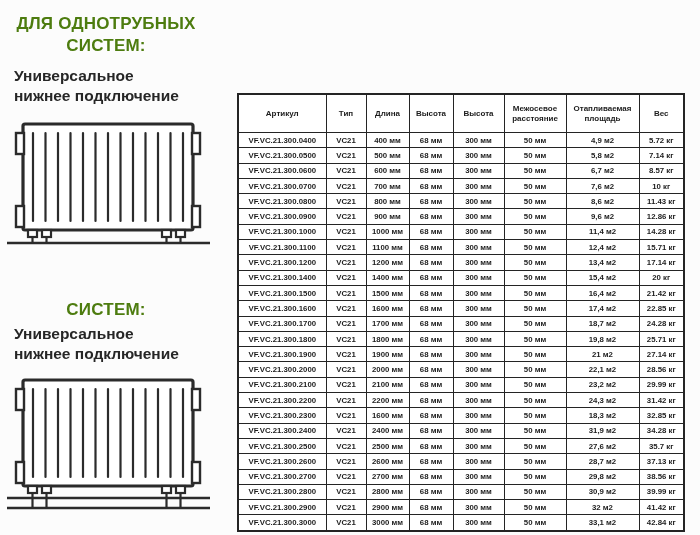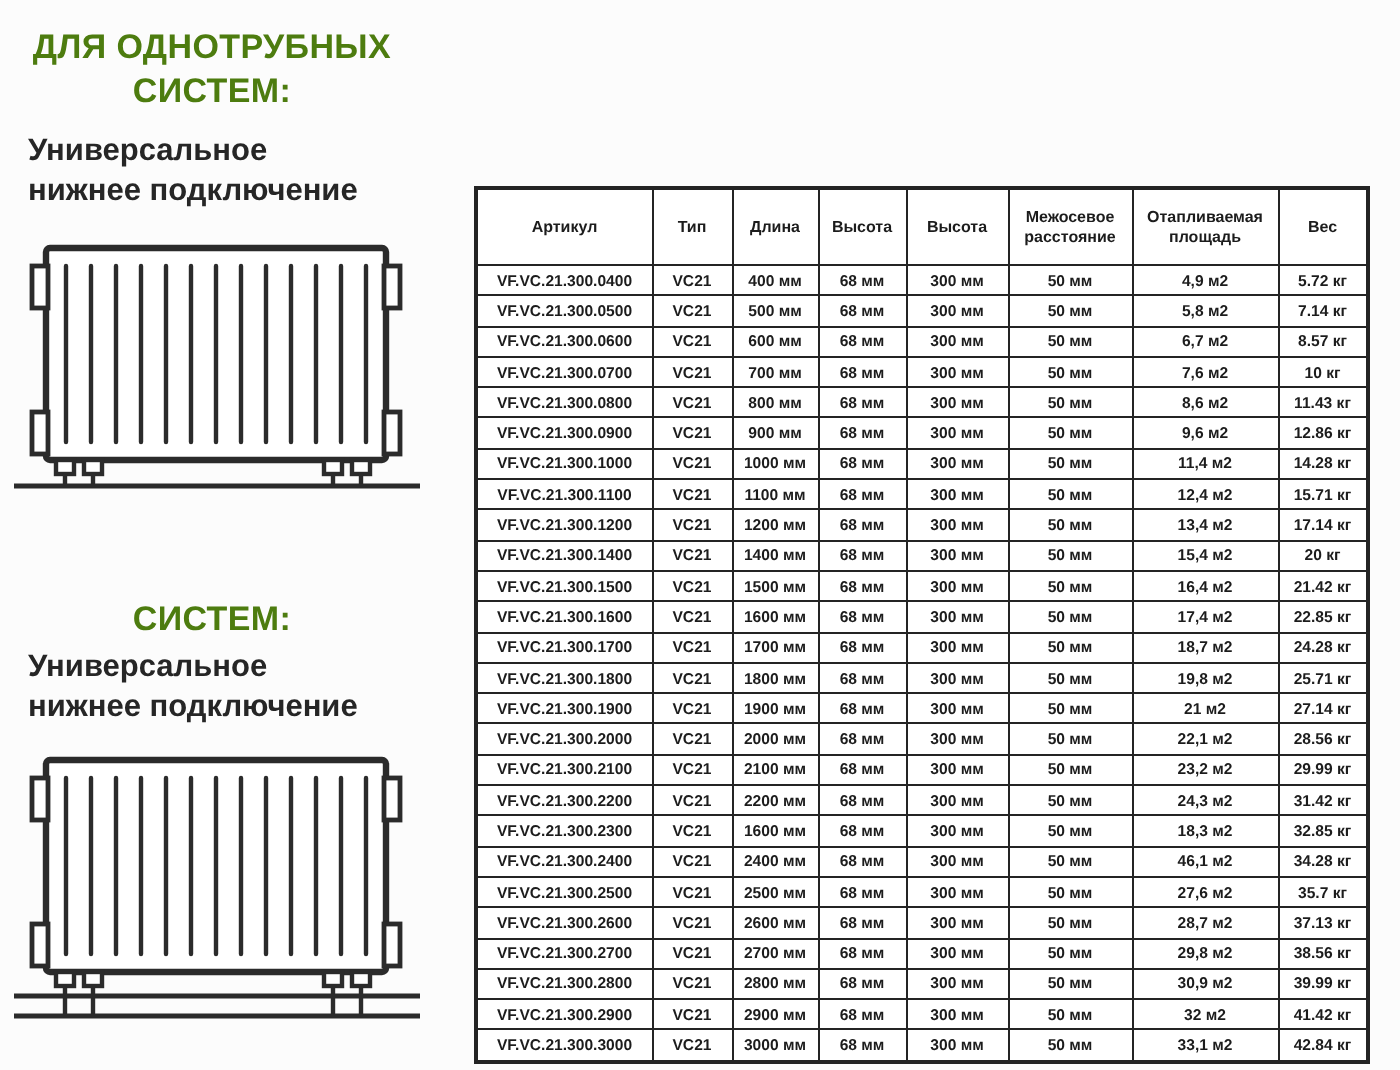--- a/index.html
+++ b/index.html
@@ -356,21 +356,21 @@
             <td>18,3 м2</td>
             <td>32.85 кг</td>
           </tr>
           <tr>
             <td>VF.VC.21.300.2400</td>
             <td>VC21</td>
             <td>2400 мм</td>
             <td>68 мм</td>
             <td>300 мм</td>
             <td>50 мм</td>
-            <td>46,1 м2</td>
+            <td>31,9 м2</td>
             <td>34.28 кг</td>
           </tr>
           <tr>
             <td>VF.VC.21.300.2500</td>
             <td>VC21</td>
             <td>2500 мм</td>
             <td>68 мм</td>
             <td>300 мм</td>
             <td>50 мм</td>
             <td>27,6 м2</td>

